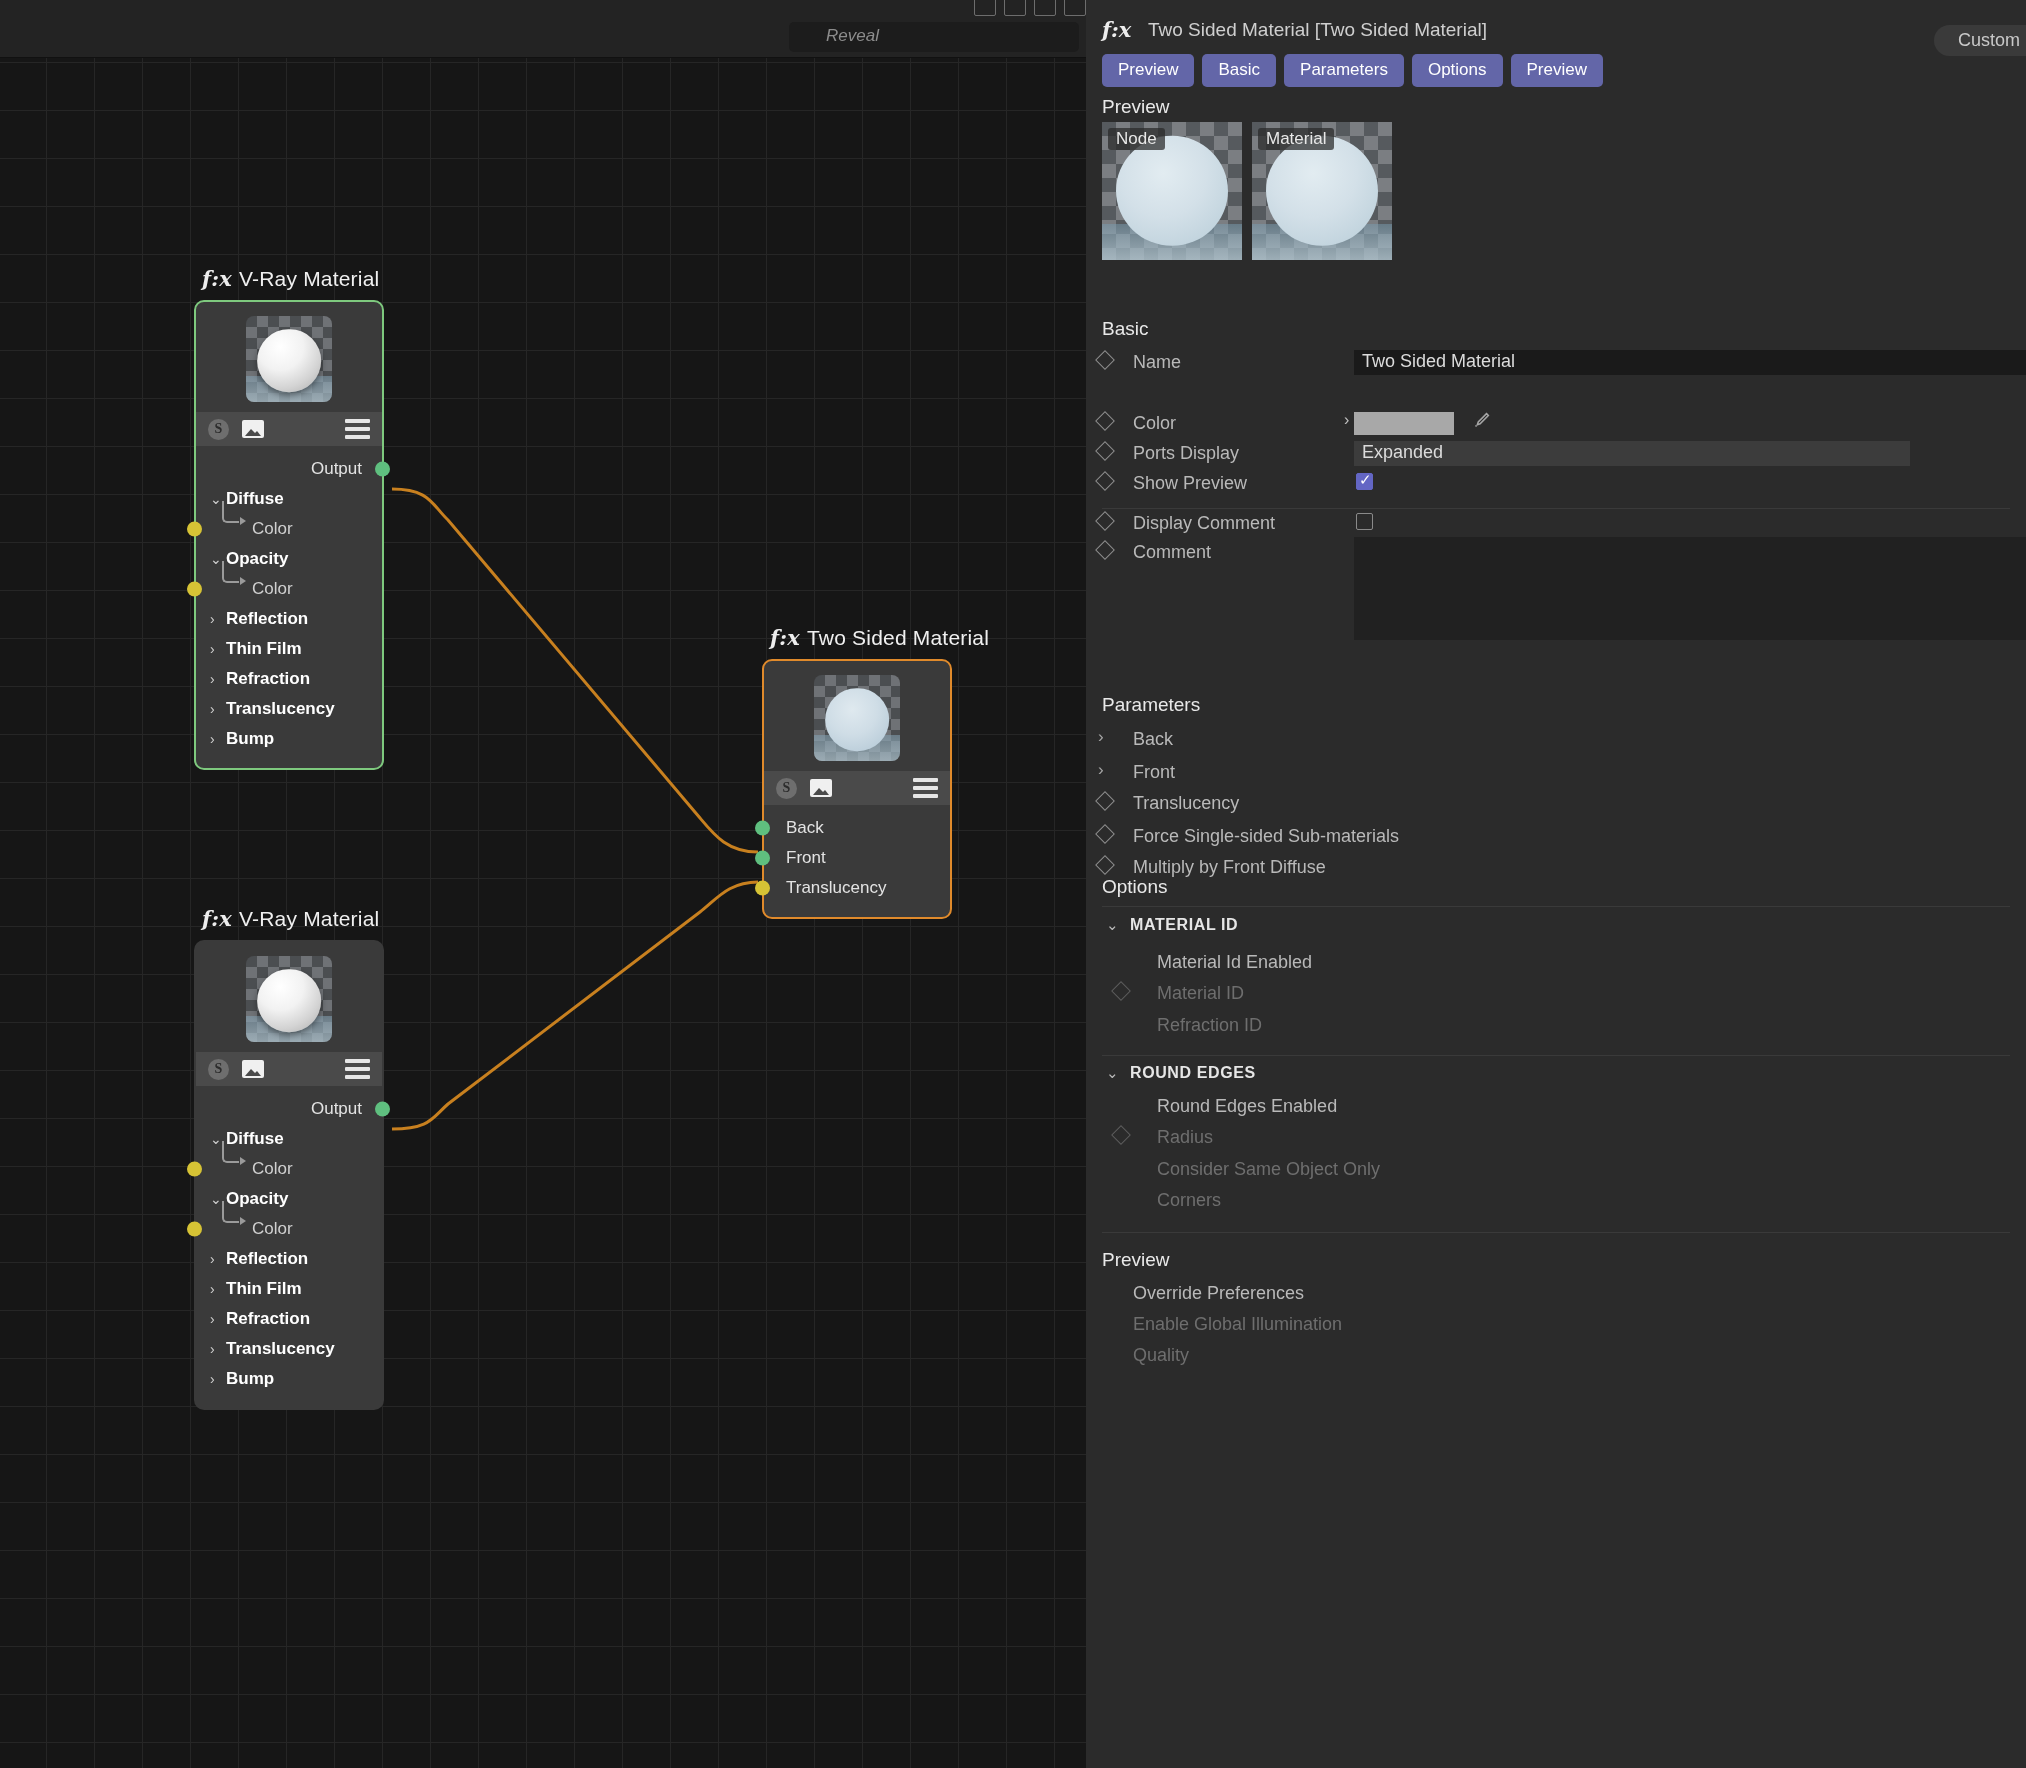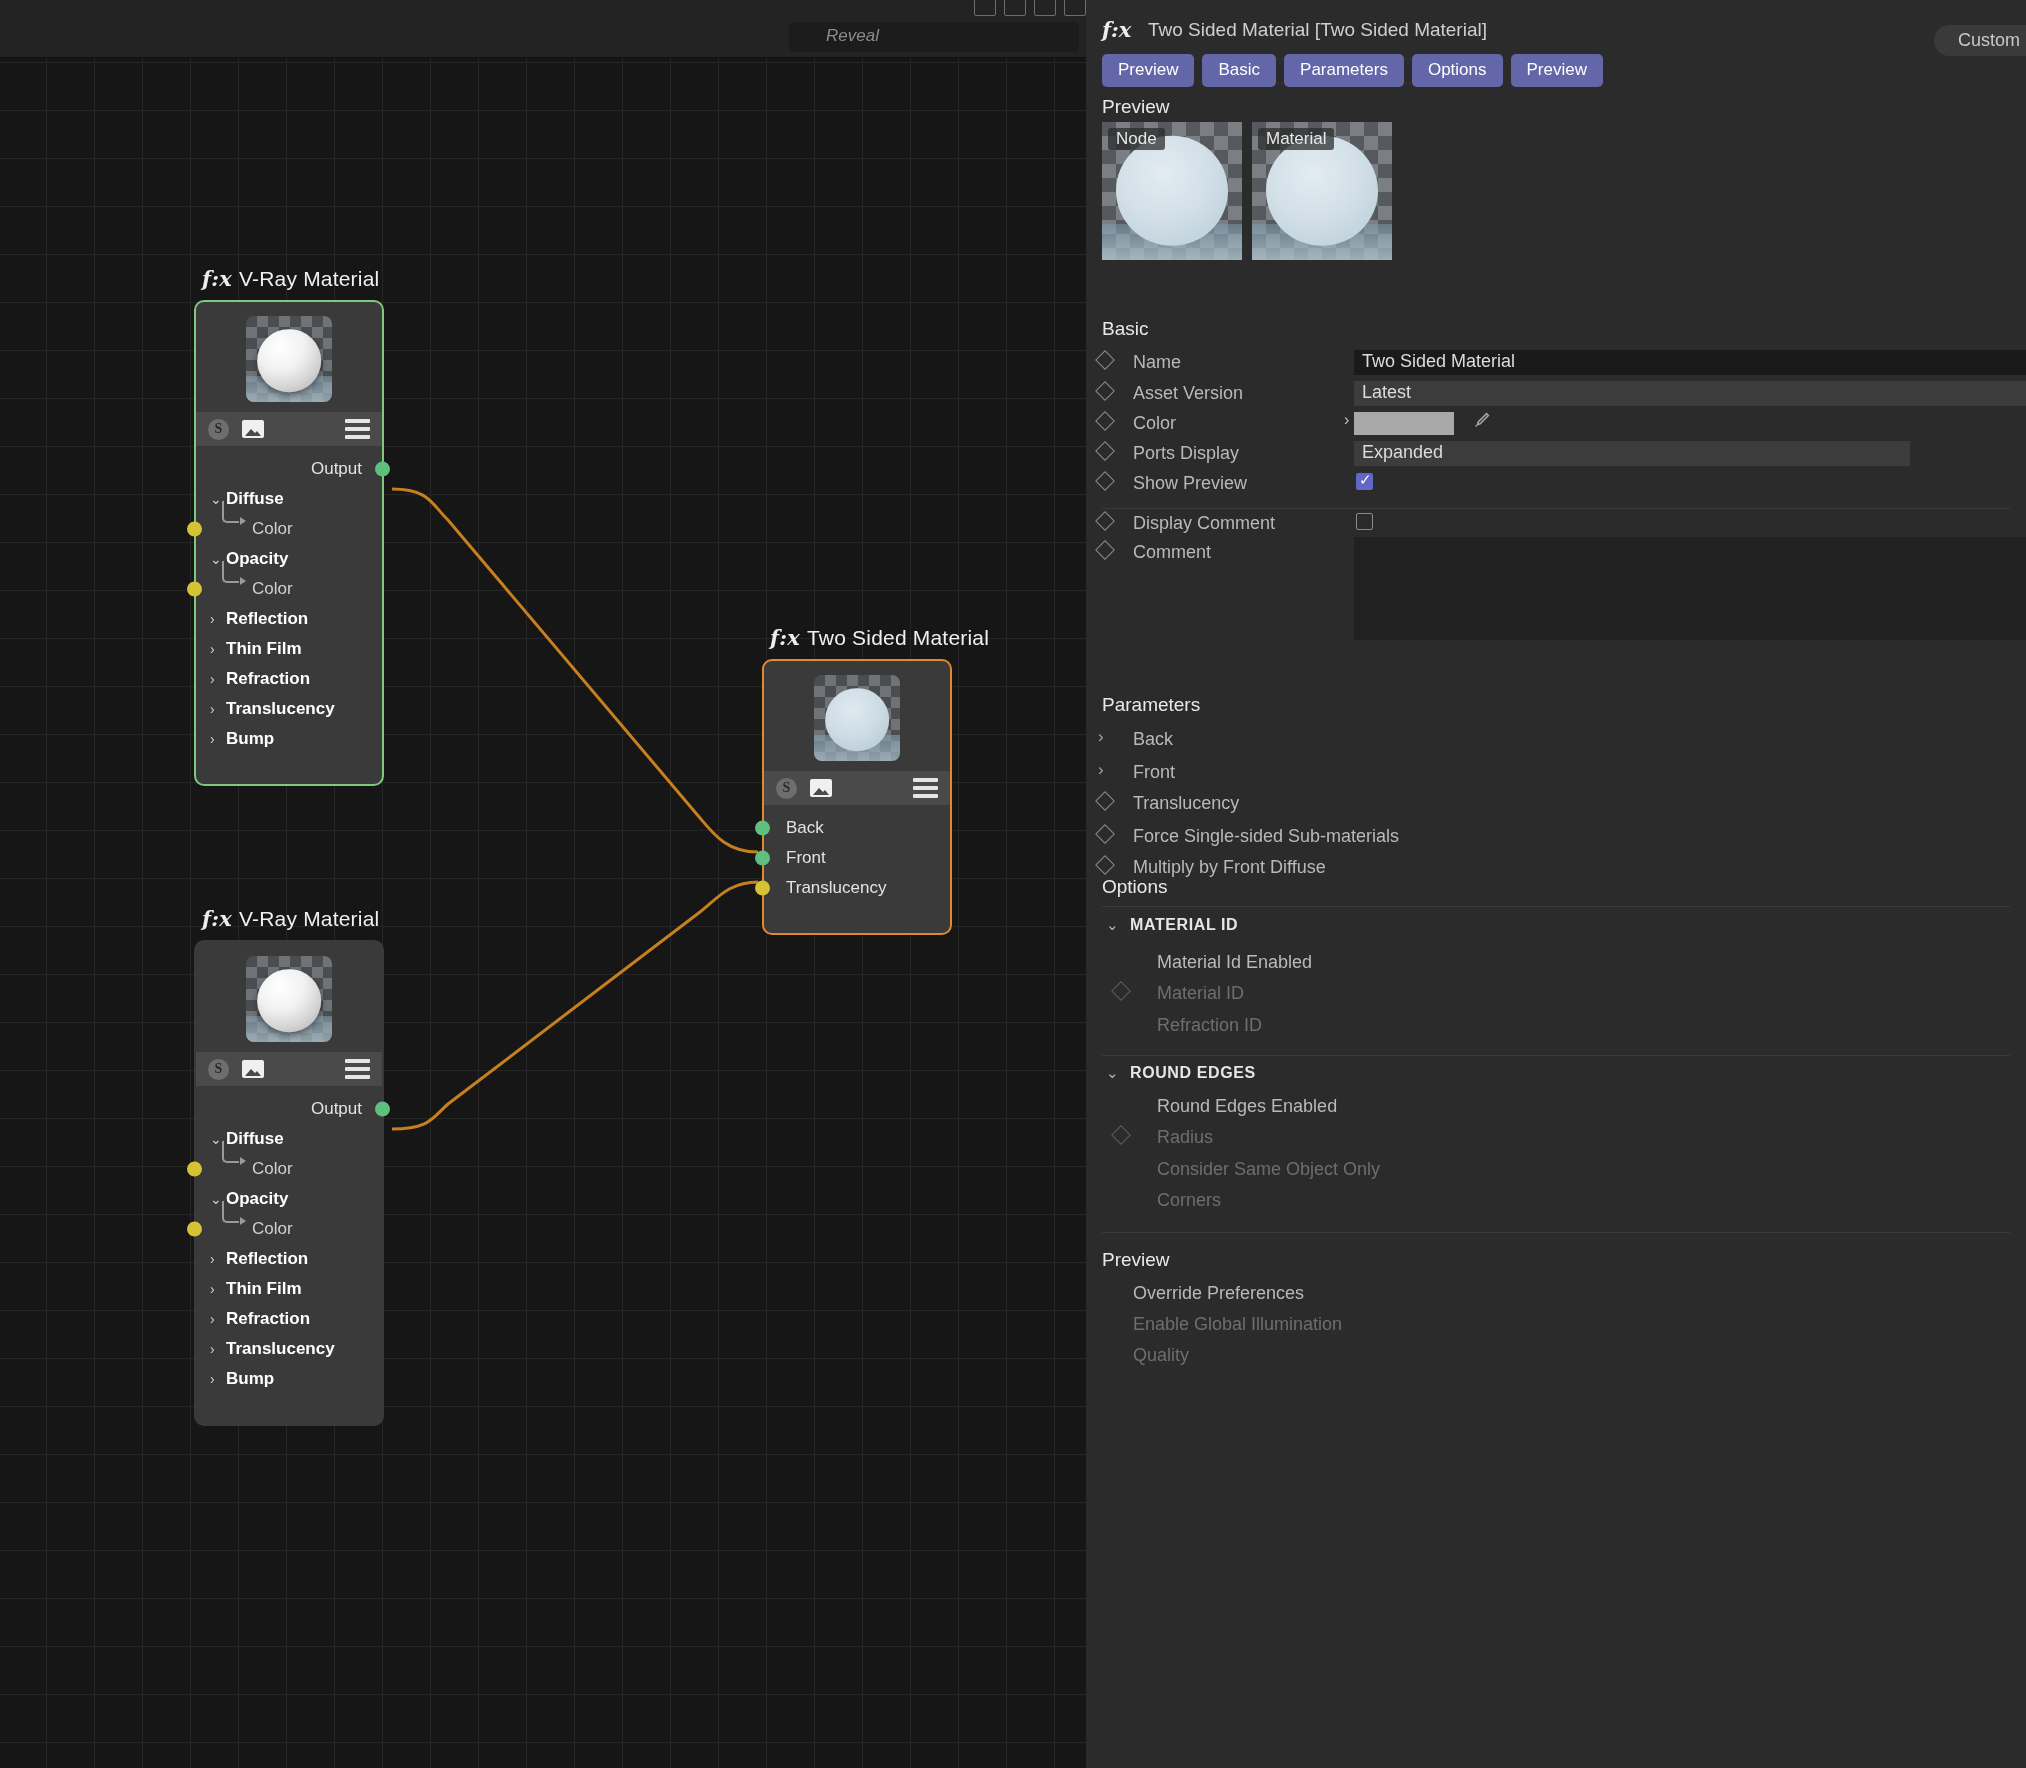--- a/index.html
+++ b/index.html
@@ -111,21 +111,21 @@
     content: ""; position: absolute; right: 3px; bottom: 2px;
     width: 0; height: 0;
     border-left: 5px solid transparent; border-right: 4px solid transparent;
     border-bottom: 5px solid #4a4a4a;
   }
   .ic-burger { margin-left: auto; width: 25px; }
   .ic-burger span {
     display: block; height: 4px; background: #e6e6e6; margin-bottom: 4px; border-radius: 1px;
   }
   .ic-burger span:last-child { margin-bottom: 0; }
-  .node-ports { padding: 8px 0 30px 0; }
+  .node-ports { padding: 8px 0 14px 0; }
   .port-row { position: relative; height: 30px; line-height: 30px; }
   .port-out { text-align: right; padding-right: 20px; color: #e3e3e3; font-size: 17px; }
   .dot {
     position: absolute; width: 15px; height: 15px; border-radius: 50%;
     top: 50%; transform: translateY(-50%);
   }
   .dot.green { background: #5fbf7f; }
   .dot.yellow { background: #d6c335; }
   .grp {
     color: #ffffff; font-weight: 700; font-size: 17px; padding-left: 30px;
@@ -415,25 +415,20 @@
     </div>
 
     <div class="sect-h" style="top:318px;">Basic</div>
 
     <div class="row" style="top:352px;">
       <span class="dia"></span>
       <span class="rlbl">Name</span>
       <span class="fld darkest" style="left:268px; width:672px;">Two Sided Material</span>
     </div>
 
-    <div class="row" style="top:383px;">
-      <span class="dia"></span>
-      <span class="rlbl">Asset Version</span>
-      <span class="fld grayish" style="left:268px; width:672px;">Latest</span>
-    </div>
 
     <div class="row" style="top:413px;">
       <span class="dia"></span>
       <span class="rlbl">Color</span>
       <span class="arr" style="left:258px;">›</span>
       <span class="swatch" style="left:268px; width:100px;"></span>
       <span class="dropper" style="left:384px;">
         <svg viewBox="0 0 24 24" fill="none" stroke="#a6a6a6" stroke-width="1.7">
             <path d="M18 4 l2 2 -9 9 -3 1 1 -3 z"></path>
             <path d="M6 18 l1 -1"></path>

